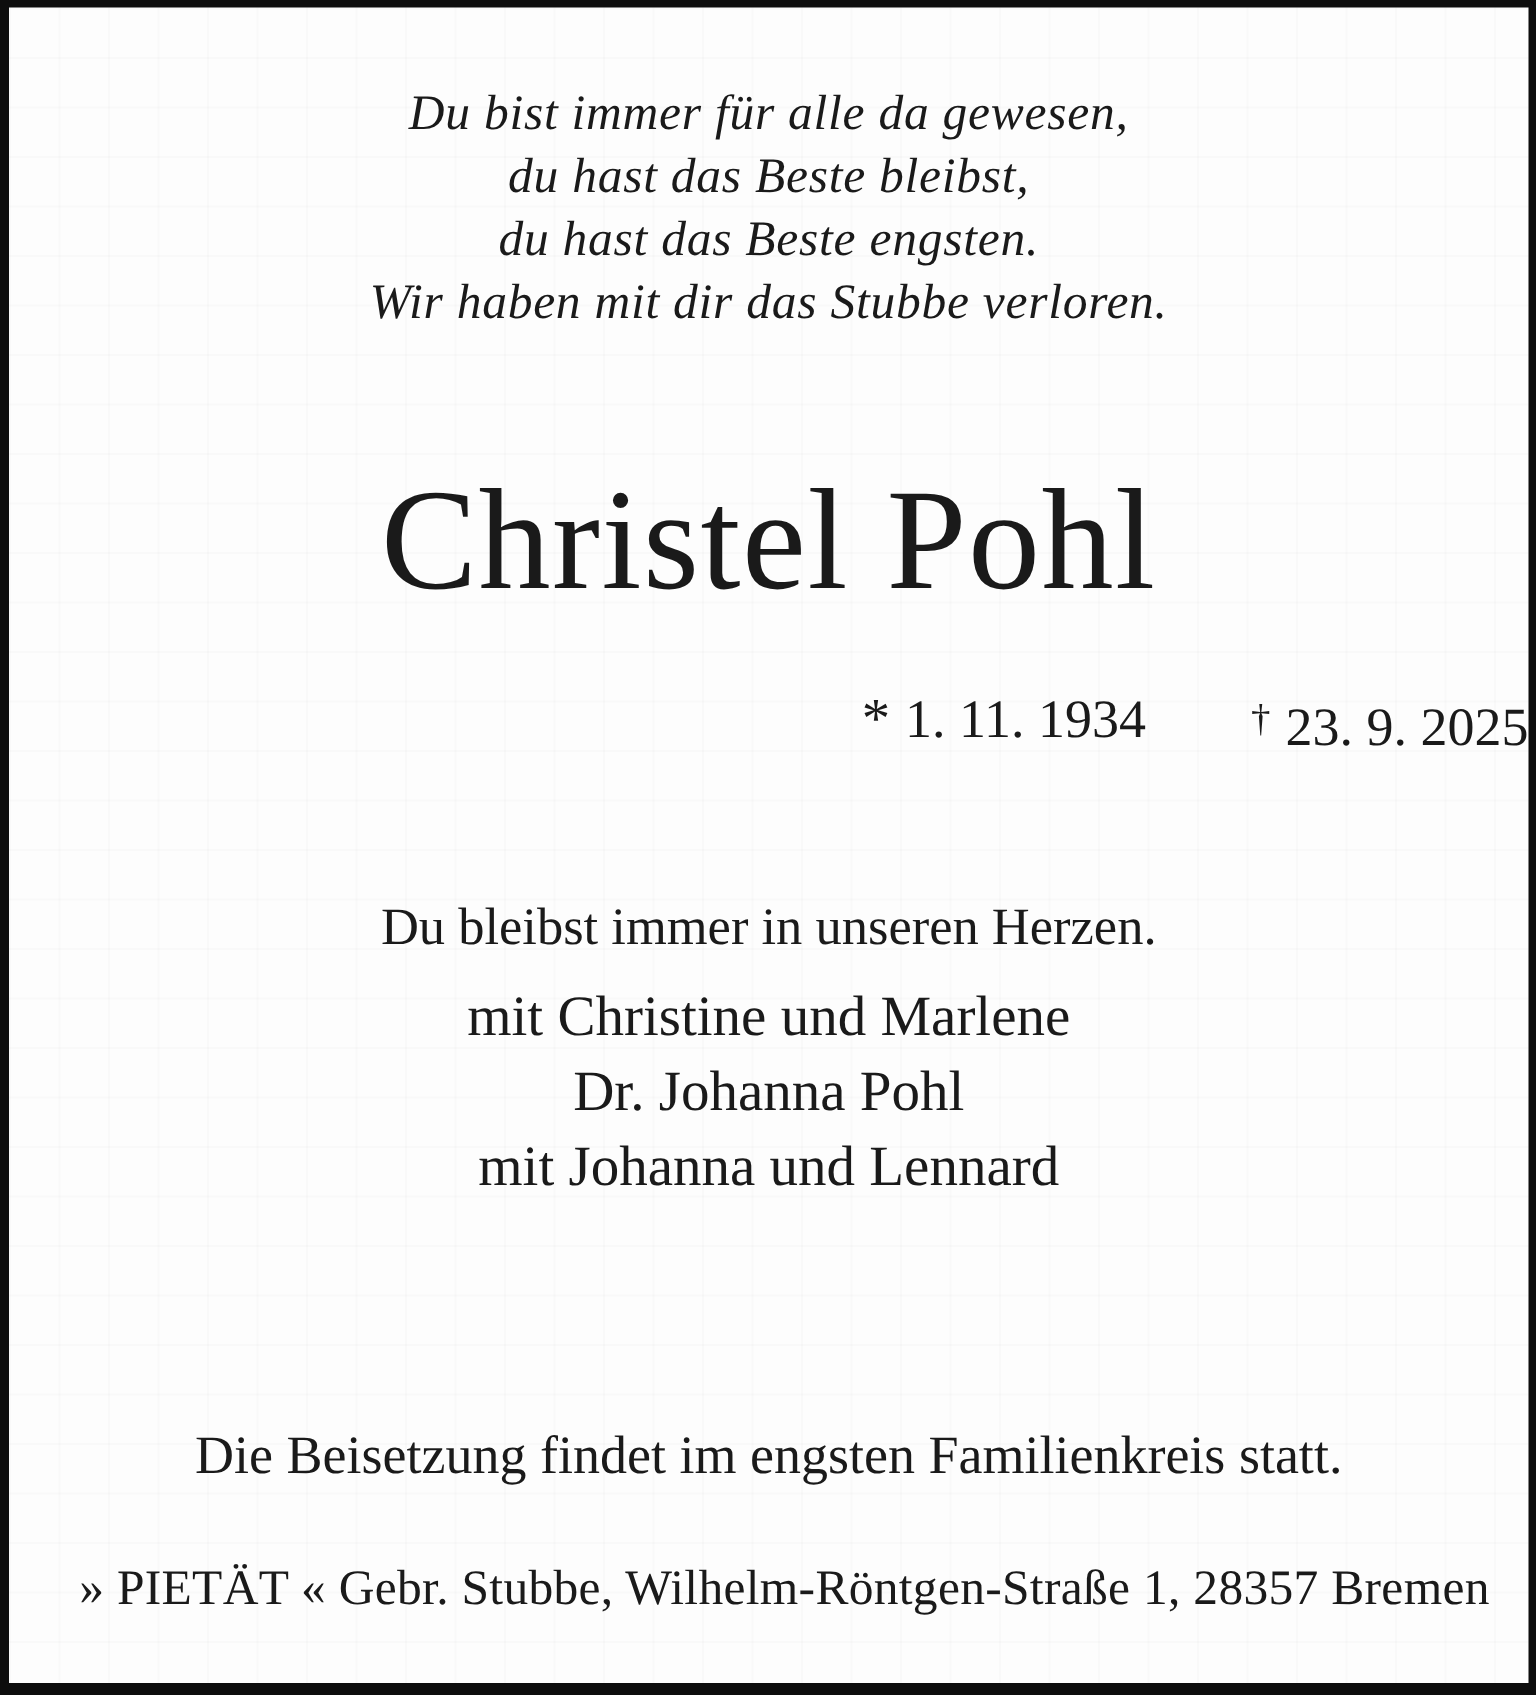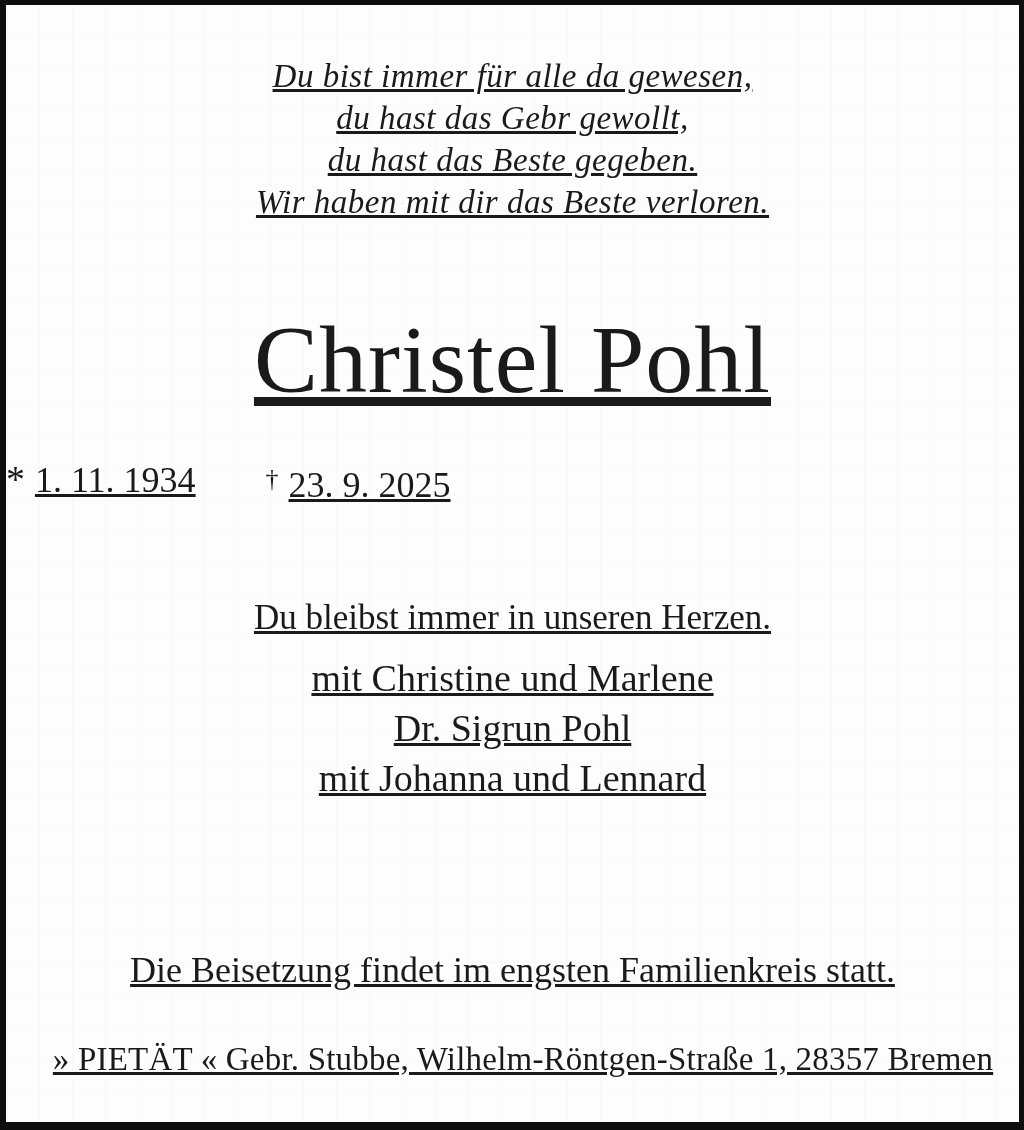--- a/index.html
+++ b/index.html
@@ -29,21 +29,20 @@
       linear-gradient(to bottom, rgba(0,0,0,0.016) 1px, transparent 1px);
     background-size: 33px 33px;
     color: #1a1a1a;
     overflow: hidden;
   }
   .block {
     position: absolute;
     left: 0;
     right: 0;
     text-align: center;
-    text-decoration: underline;
   }
   .poem {
     top: 50px;
     font-style: italic;
     font-size: 33px;
     line-height: 42px;
     letter-spacing: 0.5px;
   }
   .name {
     top: 306px;
@@ -56,21 +55,21 @@
   .maiden {
     top: 410px;
     font-size: 36px;
     line-height: 42px;
   }
   .dates {
     top: 452px;
     font-size: 36px;
     line-height: 44px;
     display: flex;
-    justify-content: flex-start;
+    justify-content: flex-end;
     gap: 70px;
   }
   .dates .sym {
     display: inline-block;
     margin-right: 10px;
   }
   .dates .sym-dagger {
     font-size: 0.72em;
     vertical-align: 0.38em;
   }
@@ -101,38 +100,38 @@
     padding-left: 21px;
   }
 </style>
 </head>
 <body>
 
 <div class="notice-frame">
 
   <div class="block poem">
     <div>Du bist immer für alle da gewesen,</div>
-    <div>du hast das Gebr gewollt,</div>
-    <div>du hast das Beste gegeben.</div>
-    <div>Wir haben mit dir das Beste verloren.</div>
+    <div>du hast das Beste bleibst,</div>
+    <div>du hast das Beste engsten.</div>
+    <div>Wir haben mit dir das Stubbe verloren.</div>
   </div>
 
   <div class="block name">Christel Pohl</div>
 
 
   <div class="block dates">
     <span><span class="sym sym-star">*</span><span>1. 11. 1934</span></span>
     <span><span class="sym sym-dagger">†</span><span>23. 9. 2025</span></span>
   </div>
 
   <div class="block remembrance">Du bleibst immer in unseren Herzen.</div>
 
   <div class="block mourners">
     <div>mit Christine und Marlene</div>
-    <div>Dr. Sigrun Pohl</div>
+    <div>Dr. Johanna Pohl</div>
     <div>mit Johanna und Lennard</div>
   </div>
 
   <div class="block funeral-note">Die Beisetzung findet im engsten Familienkreis statt.</div>
 
   <div class="block funeral-home">» PIETÄT « Gebr. Stubbe, Wilhelm-Röntgen-Straße 1, 28357 Bremen</div>
 
 </div>
 
 </body></html>

